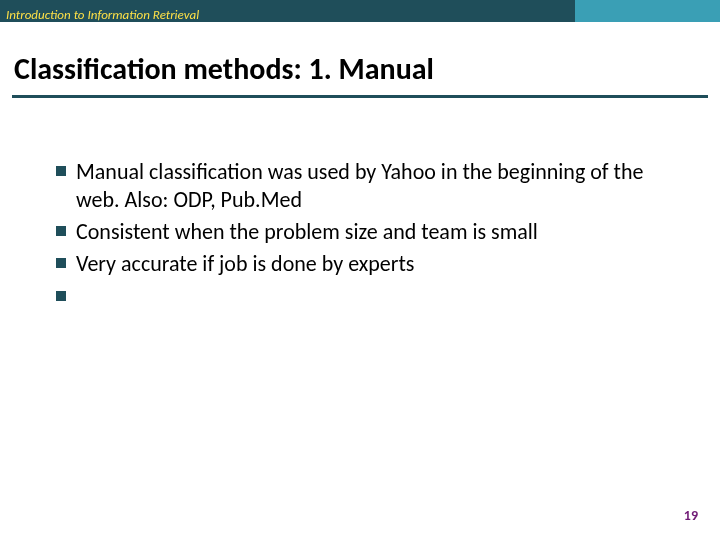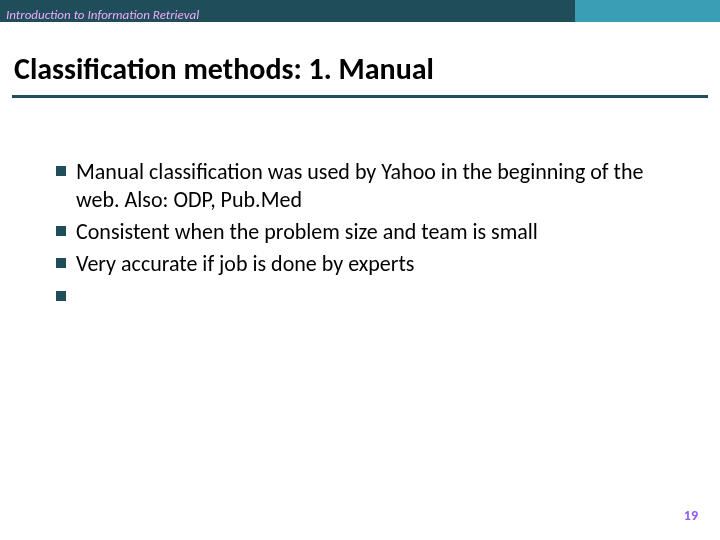--- a/index.html
+++ b/index.html
@@ -21,21 +21,21 @@
     flex: 0 0 575px;
     display: flex;
     align-items: center;
     padding-left: 6px;
   }
   .header-light {
     background: #3a9fb5;
     flex: 1;
   }
   .header-text {
-    color: #f0abfc;
+    color: #fde047;
     font-style: italic;
     font-size: 13px;
     font-family: Calibri, Arial, sans-serif;
     margin-top: 6px;
   }
   .title-area {
     padding: 28px 14px 6px 14px;
   }
   .title-text {
     font-size: 30px;
@@ -69,21 +69,21 @@
   .bullet-text {
     font-size: 22px;
     color: #000000;
     line-height: 1.28;
   }
   .page-number {
     position: absolute;
     right: 22px;
     bottom: 16px;
     font-size: 14px;
-    color: #8b5cf6;
+    color: #701a75;
     font-weight: 600;
   }
 </style>
 </head>
 <body>
 
 <div class="header-bar">
   <div class="header-dark">
     <span class="header-text">Introduction to Information Retrieval</span>
   </div>

